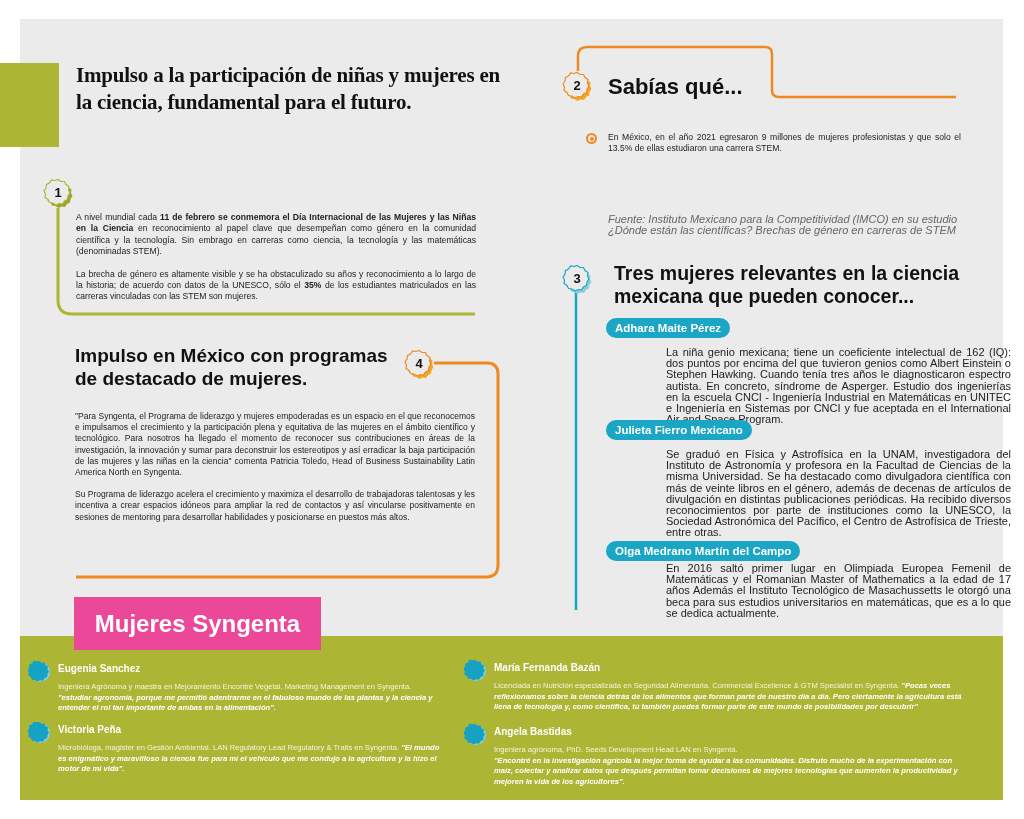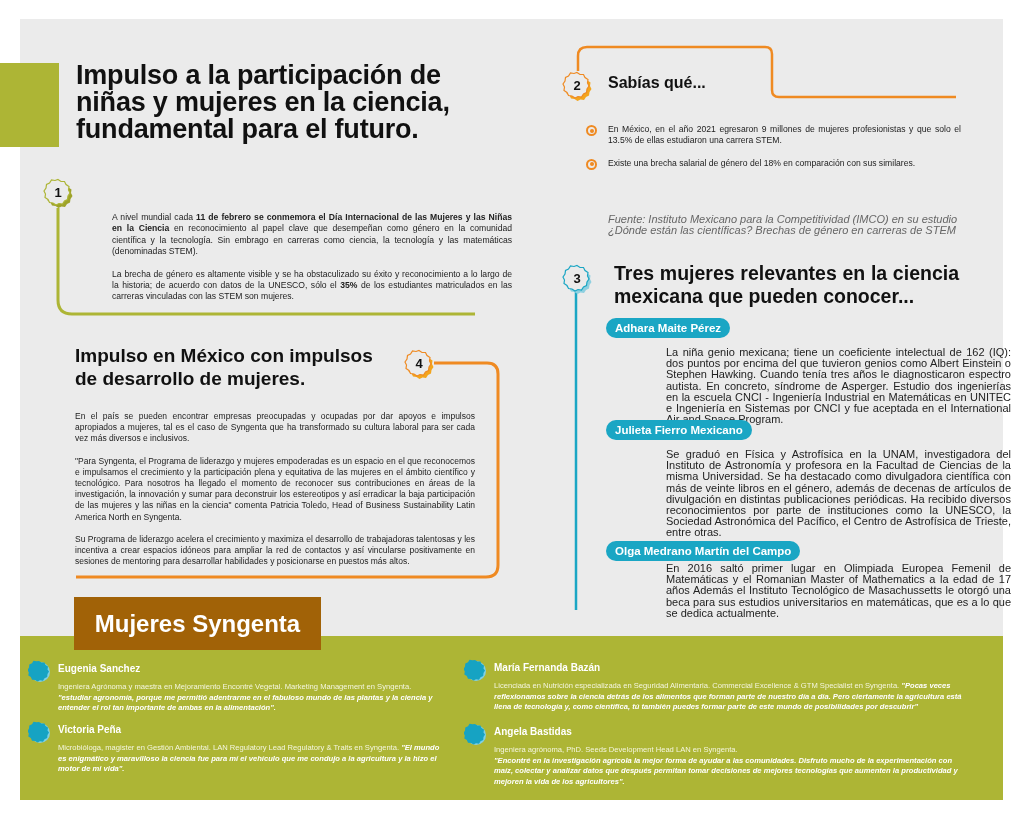--- a/index.html
+++ b/index.html
@@ -2,55 +2,55 @@
 <html><head>
 <meta charset="utf-8">
 <style>
   * { box-sizing: border-box; margin: 0; padding: 0; }
   html, body { width: 1024px; height: 819px; background: #ffffff; overflow: hidden; }
   body { position: relative; font-family: "Liberation Sans", sans-serif; color: #1a1a1a; }
 
   .panel { position: absolute; left: 20px; top: 19px; width: 983px; height: 617px; background: #ebebeb; }
   .accent-block { position: absolute; left: 0; top: 63px; width: 59px; height: 84px; background: #adb535; }
 
-  .main-title { position: absolute; left: 76px; top: 62px; width: 430px; font-family: Liberation Sans, sans-serif; font-weight: bold; font-size: 27px; line-height: 27px; color: #111; letter-spacing: -0.2px; }
+  .main-title { position: absolute; left: 76px; top: 62px; width: 430px; font-family: Liberation Serif, serif; font-weight: bold; font-size: 21px; line-height: 27px; color: #111; letter-spacing: -0.2px; }
 
   
   .badge { position: absolute; width: 30px; height: 30px; }
   .badge svg { position: absolute; left: 0; top: 0; width: 30px; height: 30px; overflow: visible; }
   .badge .num { position: absolute; left: 0; top: 0; width: 30px; height: 30px; line-height: 30px; text-align: center; font-weight: bold; font-size: 13px; color: #111; }
 
   .line { position: absolute; }
 
   
-  .s1-text { position: absolute; left: 76px; top: 212px; width: 400px; font-size: 8.6px; line-height: 11.4px; text-align: justify; color: #222; margin-left: 36px; }
+  .s1-text { position: absolute; left: 76px; top: 212px; width: 400px; font-size: 8.6px; line-height: 11.4px; text-align: justify; color: #222; }
   .s1-text p + p { margin-top: 11px; }
   .s1-text b { font-weight: bold; }
 
   
-  .s2-title { position: absolute; left: 608px; top: 74px; font-weight: bold; font-size: 16px; color: #111; }
-  .facts { position: absolute; left: 586px; top: 124px; width: 375px; }
+  .s2-title { position: absolute; left: 608px; top: 74px; font-weight: bold; font-size: 22px; color: #111; }
+  .facts { position: absolute; left: 586px; top: 132px; width: 375px; }
   .fact { position: relative; padding-left: 22px; font-size: 8.6px; line-height: 11.4px; color: #222; text-align: justify; margin-bottom: 11px; }
   .fact .dot { position: absolute; left: 0; top: 1px; width: 11px; height: 11px; border-radius: 50%; border: 2px solid #ef8a22; }
   .fact .dot::after { content: ""; position: absolute; left: 1.5px; top: 1.5px; width: 4px; height: 4px; border-radius: 50%; background: #ef8a22; }
   .source { position: absolute; left: 608px; top: 214px; width: 355px; font-size: 11px; line-height: 11px; font-style: italic; color: #666; }
 
   
   .s3-title { position: absolute; left: 614px; top: 262px; width: 345px; font-weight: bold; font-size: 19.5px; line-height: 23px; color: #111; text-align: justify; }
   .pill { position: absolute; left: 606px; height: 20px; line-height: 20px; padding: 0 9px; border-radius: 10px; background: #1aa6c4; color: #fff; font-weight: bold; font-size: 11.5px; white-space: nowrap; }
   .bio { position: absolute; left: 634px; width: 345px; font-size: 11px; line-height: 11.2px; color: #222; text-align: justify; margin-left: 32px; }
 
   
   .s4-title { position: absolute; left: 75px; top: 344px; width: 320px; font-weight: bold; font-size: 19px; line-height: 23px; color: #111; }
   .s4-text { position: absolute; left: 75px; top: 411px; width: 400px; font-size: 8.5px; line-height: 11.2px; color: #222; text-align: justify; }
   .s4-text p + p { margin-top: 11px; }
 
   
   .band { position: absolute; left: 20px; top: 636px; width: 983px; height: 164px; background: #adb535; }
-  .band-title { position: absolute; left: 74px; top: 597px; width: 247px; height: 53px; background: #a16207; color: #fff; font-weight: bold; font-size: 24px; line-height: 53px; text-align: center; }
+  .band-title { position: absolute; left: 74px; top: 597px; width: 247px; height: 53px; background: #ec4899; color: #fff; font-weight: bold; font-size: 24px; line-height: 53px; text-align: center; }
 
   .person { position: absolute; }
   .person .blob { position: absolute; left: 0; top: 0; width: 22px; height: 22px; }
   .person .name { position: absolute; left: 30px; top: 3px; color: #fff; font-weight: bold; font-size: 10px; white-space: nowrap; }
   .person .desc { position: absolute; left: 30px; top: 22px; color: #f4f6df; font-size: 7.6px; line-height: 10.6px; }
   .person .desc i { font-weight: bold; color: #fff; }
 </style>
 </head>
 <body>
 
@@ -72,34 +72,33 @@
 
 <div class="badge" style="left:43px;top:178px;">
   <svg viewBox="0 0 30 30">
       <path d="M16 3 l3 2 3.5 0 1.5 3 3 2 -0.5 3.5 1.5 3 -2 3 -0.5 3.5 -3 1.5 -2 3 -3.5 -0.5 -3 1.5 -3 -2 -3.5 -0.5 -1.5 -3 -3 -2 0.5 -3.5 -1.5 -3 2 -3 0.5 -3.5 3 -1.5 2 -3 3.5 0.5z" fill="#9ea32a" transform="translate(1.5,1.5)"></path>
       <path d="M15 1.5 l3 2 3.5 0 1.5 3 3 2 -0.5 3.5 1.5 3 -2 3 -0.5 3.5 -3 1.5 -2 3 -3.5 -0.5 -3 1.5 -3 -2 -3.5 -0.5 -1.5 -3 -3 -2 0.5 -3.5 -1.5 -3 2 -3 0.5 -3.5 3 -1.5 2 -3 3.5 0.5z" fill="#ebebeb" stroke="#adb535" stroke-width="1.2"></path>
     </svg>
   <span class="num">1</span>
 </div>
 <div class="s1-text">
   <p><span>A nivel mundial cada </span><b>11 de febrero se conmemora el Día Internacional de las Mujeres y las Niñas en la Ciencia</b><span> en reconocimiento al papel clave que desempeñan como género en la comunidad científica y la tecnología. Sin embrago en carreras como ciencia, la tecnología y las matemáticas (denominadas STEM).</span></p>
-  <p><span>La brecha de género es altamente visible y se ha obstaculizado su éxito y reconocimiento a lo largo de la historia; de acuerdo con datos de la UNESCO, sólo el </span><b>35%</b><span> de los estudiantes matriculados en las carreras vinculadas con las STEM son mujeres.</span></p>
+  <p><span>La brecha de género es altamente visible y se ha obstaculizado su años y reconocimiento a lo largo de la historia; de acuerdo con datos de la UNESCO, sólo el </span><b>35%</b><span> de los estudiantes matriculados en las carreras vinculadas con las STEM son mujeres.</span></p>
 </div>
 
 <div class="badge" style="left:562px;top:71px;">
   <svg viewBox="0 0 30 30">
       <path d="M16 3 l3 2 3.5 0 1.5 3 3 2 -0.5 3.5 1.5 3 -2 3 -0.5 3.5 -3 1.5 -2 3 -3.5 -0.5 -3 1.5 -3 -2 -3.5 -0.5 -1.5 -3 -3 -2 0.5 -3.5 -1.5 -3 2 -3 0.5 -3.5 3 -1.5 2 -3 3.5 0.5z" fill="#f3a51c" transform="translate(1.5,1.5)"></path>
       <path d="M15 1.5 l3 2 3.5 0 1.5 3 3 2 -0.5 3.5 1.5 3 -2 3 -0.5 3.5 -3 1.5 -2 3 -3.5 -0.5 -3 1.5 -3 -2 -3.5 -0.5 -1.5 -3 -3 -2 0.5 -3.5 -1.5 -3 2 -3 0.5 -3.5 3 -1.5 2 -3 3.5 0.5z" fill="#ebebeb" stroke="#ef8a22" stroke-width="1.2"></path>
     </svg>
   <span class="num">2</span>
 </div>
 <h2 class="s2-title">Sabías qué...</h2>
 <div class="facts">
   <div class="fact"><span class="dot"></span><span>En México, en el año 2021 egresaron 9 millones de mujeres profesionistas y que solo el 13.5% de ellas estudiaron una carrera STEM.</span></div>
-  <div class="fact"><span class="dot"></span><span>Existe una brecha salarial de género del 18% en comparación con sus similares.</span></div>
 </div>
 <p class="source">Fuente: Instituto Mexicano para la Competitividad (IMCO) en su estudio ¿Dónde están las científicas? Brechas de género en carreras de STEM</p>
 
 <div class="badge" style="left:562px;top:264px;">
   <svg viewBox="0 0 30 30">
       <path d="M16 3 l3 2 3.5 0 1.5 3 3 2 -0.5 3.5 1.5 3 -2 3 -0.5 3.5 -3 1.5 -2 3 -3.5 -0.5 -3 1.5 -3 -2 -3.5 -0.5 -1.5 -3 -3 -2 0.5 -3.5 -1.5 -3 2 -3 0.5 -3.5 3 -1.5 2 -3 3.5 0.5z" fill="#8fd0e0" transform="translate(1.5,1.5)"></path>
       <path d="M15 1.5 l3 2 3.5 0 1.5 3 3 2 -0.5 3.5 1.5 3 -2 3 -0.5 3.5 -3 1.5 -2 3 -3.5 -0.5 -3 1.5 -3 -2 -3.5 -0.5 -1.5 -3 -3 -2 0.5 -3.5 -1.5 -3 2 -3 0.5 -3.5 3 -1.5 2 -3 3.5 0.5z" fill="#ebebeb" stroke="#1aa6c4" stroke-width="1.2"></path>
     </svg>
   <span class="num">3</span>
 </div>
@@ -107,30 +106,29 @@
 
 <div class="pill" style="top:318px;border-radius:10px;">Adhara Maite Pérez</div>
 <p class="bio" style="top:347px;">La niña genio mexicana; tiene un coeficiente intelectual de 162 (IQ): dos puntos por encima del que tuvieron genios como Albert Einstein o Stephen Hawking. Cuando tenía tres años le diagnosticaron espectro autista. En concreto, síndrome de Asperger. Estudio dos ingenierías en la escuela CNCI - Ingeniería Industrial en Matemáticas en UNITEC e Ingeniería en Sistemas por CNCI y fue aceptada en el International Air and Space Program.</p>
 
 <div class="pill" style="top:420px;">Julieta Fierro Mexicano</div>
 <p class="bio" style="top:449px;">Se graduó en Física y Astrofísica en la UNAM, investigadora del Instituto de Astronomía y profesora en la Facultad de Ciencias de la misma Universidad. Se ha destacado como divulgadora científica con más de veinte libros en el género, además de decenas de artículos de divulgación en distintas publicaciones periódicas. Ha recibido diversos reconocimientos por parte de instituciones como la UNESCO, la Sociedad Astronómica del Pacífico, el Centro de Astrofísica de Trieste, entre otras.</p>
 
 <div class="pill" style="top:534px;margin-top:7px;">Olga Medrano Martín del Campo</div>
 <p class="bio" style="top:563px;">En 2016 saltó primer lugar en Olimpiada Europea Femenil de Matemáticas y el Romanian Master of Mathematics a la edad de 17 años Además el Instituto Tecnológico de Masachussetts le otorgó una beca para sus estudios universitarios en matemáticas, que es a lo que se dedica actualmente.</p>
 
-<h2 class="s4-title">Impulso en México con impulsos de desarrollo de mujeres.</h2>
+<h2 class="s4-title">Impulso en México con programas de destacado de mujeres.</h2>
 <div class="badge" style="left:404px;top:349px;">
   <svg viewBox="0 0 30 30">
       <path d="M16 3 l3 2 3.5 0 1.5 3 3 2 -0.5 3.5 1.5 3 -2 3 -0.5 3.5 -3 1.5 -2 3 -3.5 -0.5 -3 1.5 -3 -2 -3.5 -0.5 -1.5 -3 -3 -2 0.5 -3.5 -1.5 -3 2 -3 0.5 -3.5 3 -1.5 2 -3 3.5 0.5z" fill="#f3a51c" transform="translate(1.5,1.5)"></path>
       <path d="M15 1.5 l3 2 3.5 0 1.5 3 3 2 -0.5 3.5 1.5 3 -2 3 -0.5 3.5 -3 1.5 -2 3 -3.5 -0.5 -3 1.5 -3 -2 -3.5 -0.5 -1.5 -3 -3 -2 0.5 -3.5 -1.5 -3 2 -3 0.5 -3.5 3 -1.5 2 -3 3.5 0.5z" fill="#ebebeb" stroke="#ef8a22" stroke-width="1.2"></path>
     </svg>
   <span class="num">4</span>
 </div>
 <div class="s4-text">
-  <p>En el país se pueden encontrar empresas preocupadas y ocupadas por dar apoyos e impulsos apropiados a mujeres, tal es el caso de Syngenta que ha transformado su cultura laboral para ser cada vez más diversos e inclusivos.</p>
   <p>"Para Syngenta, el Programa de liderazgo y mujeres empoderadas es un espacio en el que reconocemos e impulsamos el crecimiento y la participación plena y equitativa de las mujeres en el ámbito científico y tecnológico. Para nosotros ha llegado el momento de reconocer sus contribuciones en áreas de la investigación, la innovación y sumar para deconstruir los estereotipos y así erradicar la baja participación de las mujeres y las niñas en la ciencia" comenta Patricia Toledo, Head of Business Sustainability Latin America North en Syngenta.</p>
   <p>Su Programa de liderazgo acelera el crecimiento y maximiza el desarrollo de trabajadoras talentosas y les incentiva a crear espacios idóneos para ampliar la red de contactos y así vincularse positivamente en sesiones de mentoring para desarrollar habilidades y posicionarse en puestos más altos.</p>
 </div>
 
 <div class="band"></div>
 <h2 class="band-title">Mujeres Syngenta</h2>
 
 <div class="person" style="left:28px;top:660px;width:410px;">
   <svg class="blob" viewBox="0 0 22 22">
       <circle cx="12" cy="12" r="10" fill="#7fd0e6"></circle>

